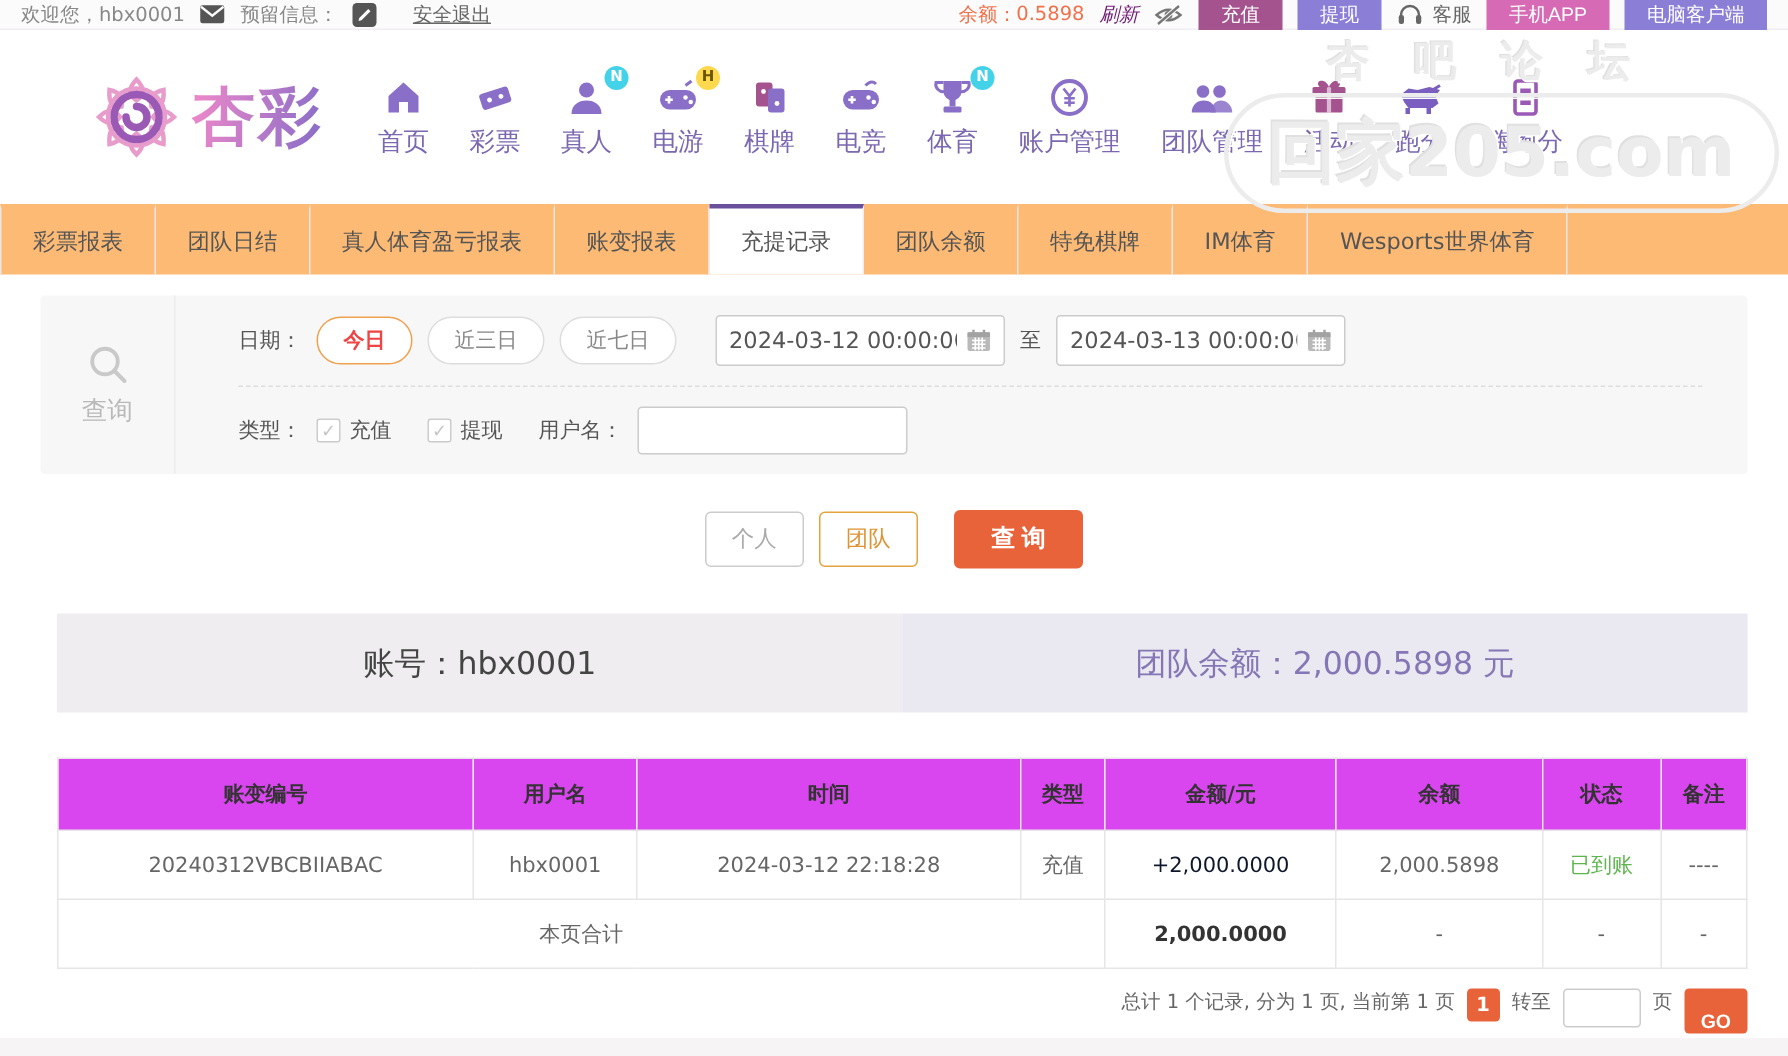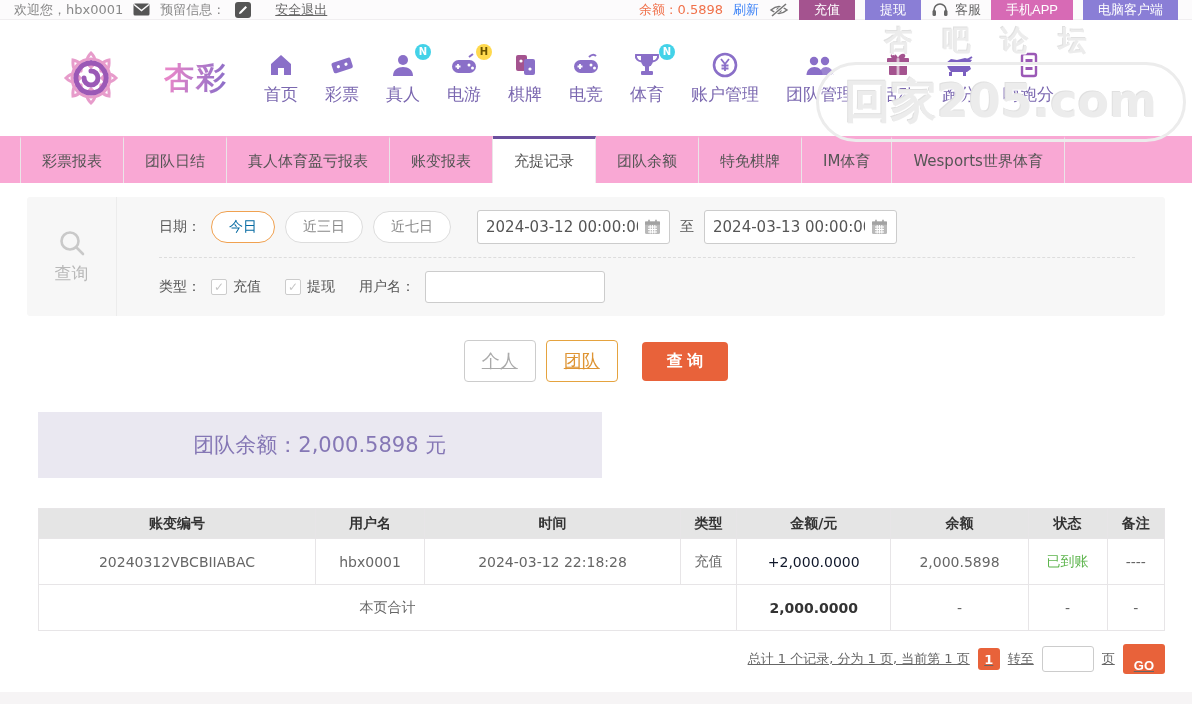--- a/index.html
+++ b/index.html
@@ -17,93 +17,93 @@
   .tb-btn.peri { background:#8a7ed6; }
   .tb-btn.pink { background:#d76ab5; }
   .balance { color:#f0714a; }
   .edit-chip { display:inline-flex; width:16px; height:16px; background:#555; border-radius:3px;
                align-items:center; justify-content:center; cursor:pointer; }
   .icon { display:inline-flex; align-items:center; justify-content:center; }
 
   
   .header { height:116px; background:#fff; display:flex; align-items:center; padding:0 0 0 62px; position:relative; }
   .logo { display:flex; align-items:center; gap:8px; cursor:pointer; }
-  .logo-text { font-size:30px; font-weight:bold;
+  .logo-text { font-size:42px; font-weight:bold;
                background:linear-gradient(100deg,#e786c9 10%,#8f6fc8 90%);
-               -webkit-background-clip:text; background-clip:text; color:transparent; letter-spacing:2px;margin-left:36px; }
+               -webkit-background-clip:text; background-clip:text; color:transparent; letter-spacing:2px; }
   .nav { display:flex; align-items:flex-end; gap:27px; margin-left:36px; }
   .nav-item { display:flex; flex-direction:column; align-items:center; gap:4px; cursor:pointer; position:relative; }
   .nav-item .lbl { font-size:17px; color:#7b68b0; white-space:nowrap; }
   .badge { position:absolute; top:-7px; right:-11px; width:16px; height:16px; border-radius:50%;
            font-size:10px; font-weight:bold; display:flex; align-items:center; justify-content:center; }
   .badge.cyan { background:#43d2e8; color:#fff; }
   .badge.yellow { background:#ffd94d; color:#6b5300; }
 
   
   .watermark { position:absolute; right:6px; top:2px; text-align:center; color:#ececec;
                pointer-events:none; z-index:5;
                text-shadow:1px 1px 0 #fff,-1px -1px 0 #e0e0e0; }
   .wm1 { font-size:28px; font-weight:bold; letter-spacing:30px; }
   .wm2 { font-size:46px; font-weight:bold; border:3px solid #ececec; border-radius:44px;
          padding:6px 26px; margin-top:2px; box-shadow:inset 1px 1px 0 #fff; }
 
   
-  .tabbar { display:flex; background:#f9a8d4; padding-left:20px; height:47px; }
+  .tabbar { display:flex; background:#fdba74; height:47px; }
   .tab { font-size:15px; color:#555; padding:0 21px; display:flex; align-items:center;
          border-right:1px solid #eae5e8; border-top:3px solid transparent; cursor:pointer; white-space:nowrap; }
   .tab:first-child { border-left:1px solid #eae5e8; }
   .tab.active { background:#fff; border-top:3px solid #6a4f9d; border-right-color:#eee; }
 
   
   .filter { margin:14px 27px 0; background:#f7f7f7; border-radius:3px; display:flex; min-height:118px; }
   .filter-side { width:90px; display:flex; flex-direction:column; align-items:center; justify-content:center;
                  gap:4px; color:#b9b9b9; font-size:17px; border-right:1px solid #ececec; }
   .filter-main { flex:1; padding:0 30px 0 42px; display:flex; flex-direction:column; justify-content:center; }
   .frow { display:flex; align-items:center; gap:10px; padding:13px 0; font-size:14px; color:#555; }
   .frow.first { border-bottom:1px dashed #ddd; }
   .pill { background:#fff; border:1px solid #ddd; border-radius:16px; padding:6px 17px; font-size:14px;
           color:#888; cursor:pointer; }
-  .pill.active { border-color:#f0a150; color:#0369a1; font-weight:normal; }
+  .pill.active { border-color:#f0a150; color:#ef4444; font-weight:bold; }
   .datebox { background:#fff; border:1px solid #ccc; border-radius:3px; display:flex; align-items:center;
              padding:0 8px; height:34px; gap:6px; }
   .datebox input { border:none; outline:none; width:152px; font-size:15px; color:#555;
                    font-family:"DejaVu Sans","Liberation Sans",sans-serif; background:transparent; }
   .chk { width:16px; height:16px; border:1px solid #ccc; background:#fff; border-radius:2px;
          display:inline-flex; align-items:center; justify-content:center; cursor:pointer; }
   .chk::after { content:"✓"; color:#c6c6c6; font-size:12px; line-height:1; }
   .chk-wrap { display:flex; align-items:center; gap:6px; margin-right:14px; }
   .txt-input { height:32px; width:180px; border:1px solid #ccc; border-radius:3px; outline:none;
                padding:0 8px; font-size:14px; color:#555; background:#fff; }
 
   
   .actions { display:flex; justify-content:center; align-items:center; gap:10px; margin-top:24px; }
-  .btn-ghost { background:#fff; border:1px solid #ccc; color:#aaa; font-size:18px;
-               padding:8px 17px; border-radius:4px; cursor:pointer;text-decoration:underline; }
+  .btn-ghost { background:#fff; border:1px solid #ccc; color:#aaa; font-size:15px;
+               padding:8px 17px; border-radius:4px; cursor:pointer; }
   .btn-ghost.team { border-color:#e5a33f; color:#de9434; }
   .btn-solid { background:#e8623a; color:#fff; border:none; font-size:16px; font-weight:bold;
                padding:9px 25px; border-radius:4px; cursor:pointer; }
 
   
   .banner { margin:30px 27px 0 38px; height:66px; display:flex; }
   .banner-left { width:50%; background:#efedef; display:flex; align-items:center; justify-content:center;
                  font-size:21px; color:#444; }
   .banner-right { width:50%; background:#eae8f1; display:flex; align-items:center; justify-content:center;
                   font-size:21px; color:#8577b5; }
 
   
   .rec-table { margin:30px 27px 0 38px; width:calc(100% - 65px); border-collapse:collapse; table-layout:fixed; }
-  .rec-table th { background:#e5e5e5; border:1px solid #e7e5e7; height:30px; font-size:14px; color:#333; font-weight:bold; }
+  .rec-table th { background:#d946ef; border:1px solid #e7e5e7; height:48px; font-size:14px; color:#333; font-weight:bold; }
   .rec-table td { border:1px solid #e7e5e7; height:46px; font-size:14px; color:#666; text-align:center; }
   td.green { color:#0f172a; }
   td.green2 { color:#5eb54e; }
   td.bold { color:#333; font-weight:bold; }
 
   
-  .pager { margin:13px 27px 0 38px; display:flex; justify-content:flex-end; align-items:center;
-           gap:8px; font-size:13px; color:#666;text-decoration:underline; }
+  .pager { margin:13px 27px 0 38px; display:flex; justify-content:flex-end; 
+           gap:8px; font-size:13px; color:#666; }
   .page-cur { width:22px; height:22px; background:#e8623a; color:#fff; border-radius:3px;
               display:flex; align-items:center; justify-content:center; font-weight:bold; cursor:pointer; }
   .goto-input { width:52px; height:26px; border:1px solid #ccc; border-radius:3px; outline:none; padding:0 5px; }
   .go-btn { background:#e8623a; color:#fff; border:none; border-radius:3px; height:30px; padding:14px 11px;
             font-size:13px; font-weight:bold; cursor:pointer; }
 
   .footer-strip { position:absolute; bottom:0; left:0; width:100%; height:12px; background:#f6f4f5; }
   svg { display:block; }
 </style>
 </head>
@@ -122,21 +122,21 @@
     <span class="edit-chip">
       <svg width="10" height="10" viewBox="0 0 10 10">
           <path d="M1 9 L3 8.5 L9 2.5 L7.5 1 L1.5 7 Z" fill="#fff"></path>
         </svg>
     </span>
     <span class="tb-link" style="margin-left:14px;">安全退出</span>
   </div>
   <div class="right">
     <span class="balance">余额 :</span>
     <span class="balance" style="margin-left:-6px;">0.5898</span>
-    <span style="color:#3b82f6;cursor:pointer;">刷新</span>
+    <span style="color:#701a75;cursor:pointer;font-style:italic;">刷新</span>
     <span class="icon">
       <svg width="20" height="16" viewBox="0 0 20 16">
           <path d="M2 8 Q10 1 18 8 Q10 15 2 8 Z" fill="none" stroke="#777" stroke-width="1.6"></path>
           <circle cx="10" cy="8" r="2.6" fill="#777"></circle>
           <line x1="3" y1="14" x2="17" y2="2" stroke="#fcfbfc" stroke-width="3"></line>
           <line x1="3" y1="14" x2="17" y2="2" stroke="#777" stroke-width="1.6"></line>
         </svg>
     </span>
     <button class="tb-btn plum">充值</button>
     <button class="tb-btn peri">提现</button>
@@ -389,20 +389,21 @@
   </div>
 </div>
 
 <div class="actions">
   <button class="btn-ghost">个人</button>
   <button class="btn-ghost team">团队</button>
   <button class="btn-solid" style="margin-left:14px;">查 询</button>
 </div>
 
 <div class="banner">
+  <div class="banner-left">账号：hbx0001</div>
   <div class="banner-right">团队余额：2,000.5898 元</div>
 </div>
 
 <table class="rec-table">
   <colgroup>
     <col style="width:24.6%">
       <col style="width:9.7%">
       <col style="width:22.7%">
       <col style="width:5%">
     <col style="width:13.7%">

